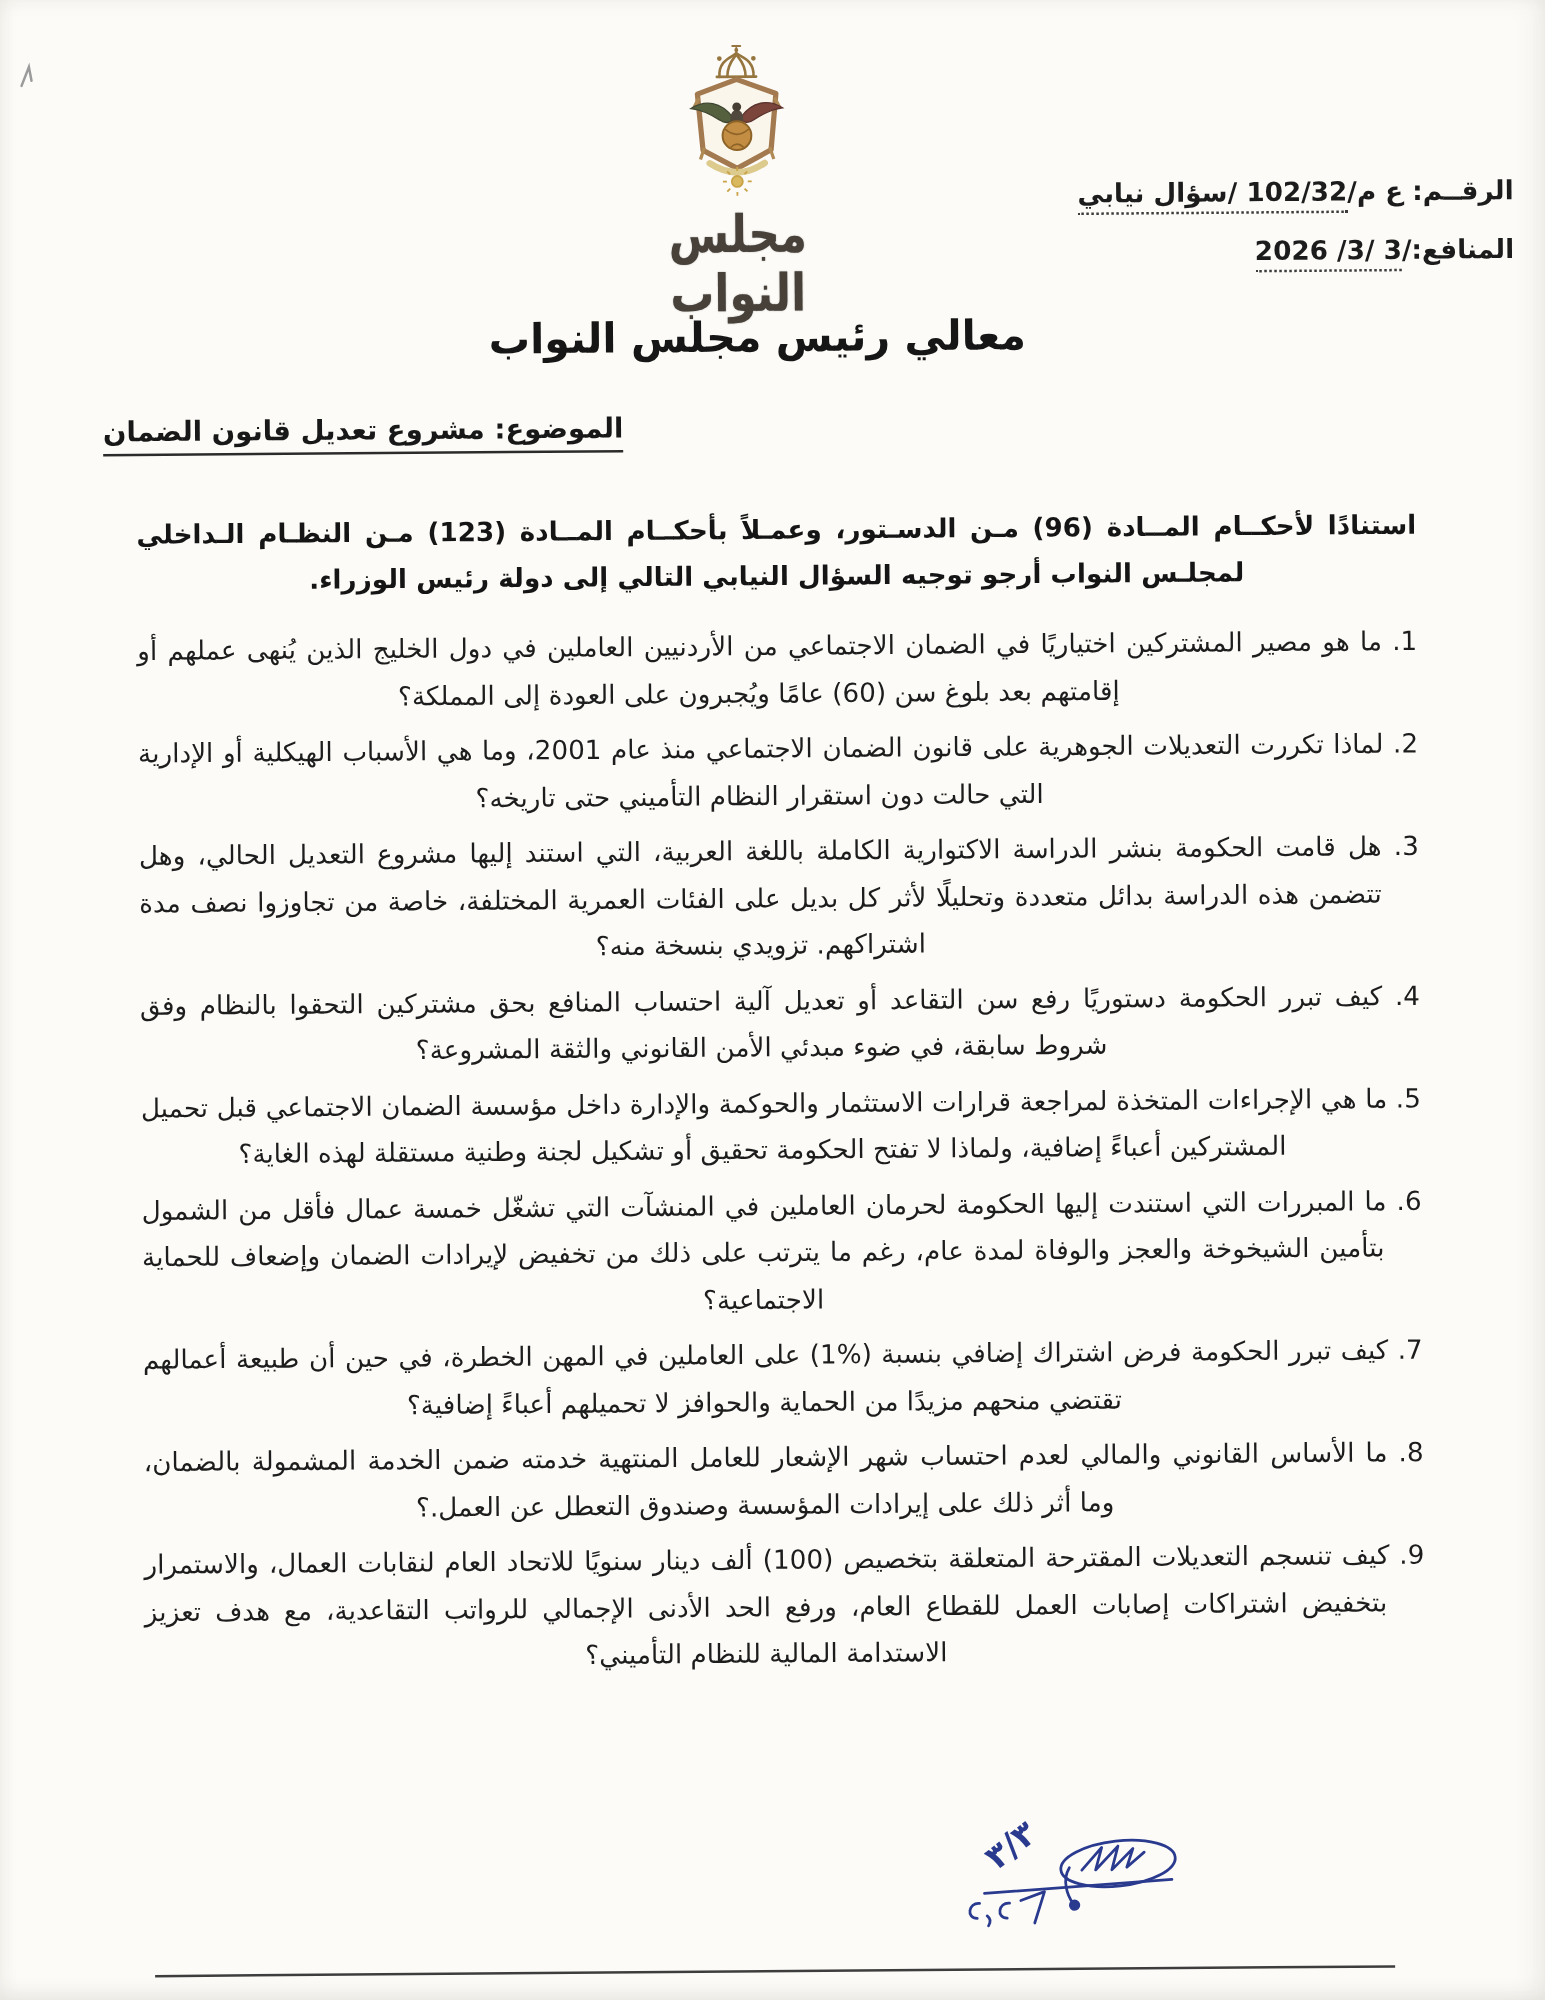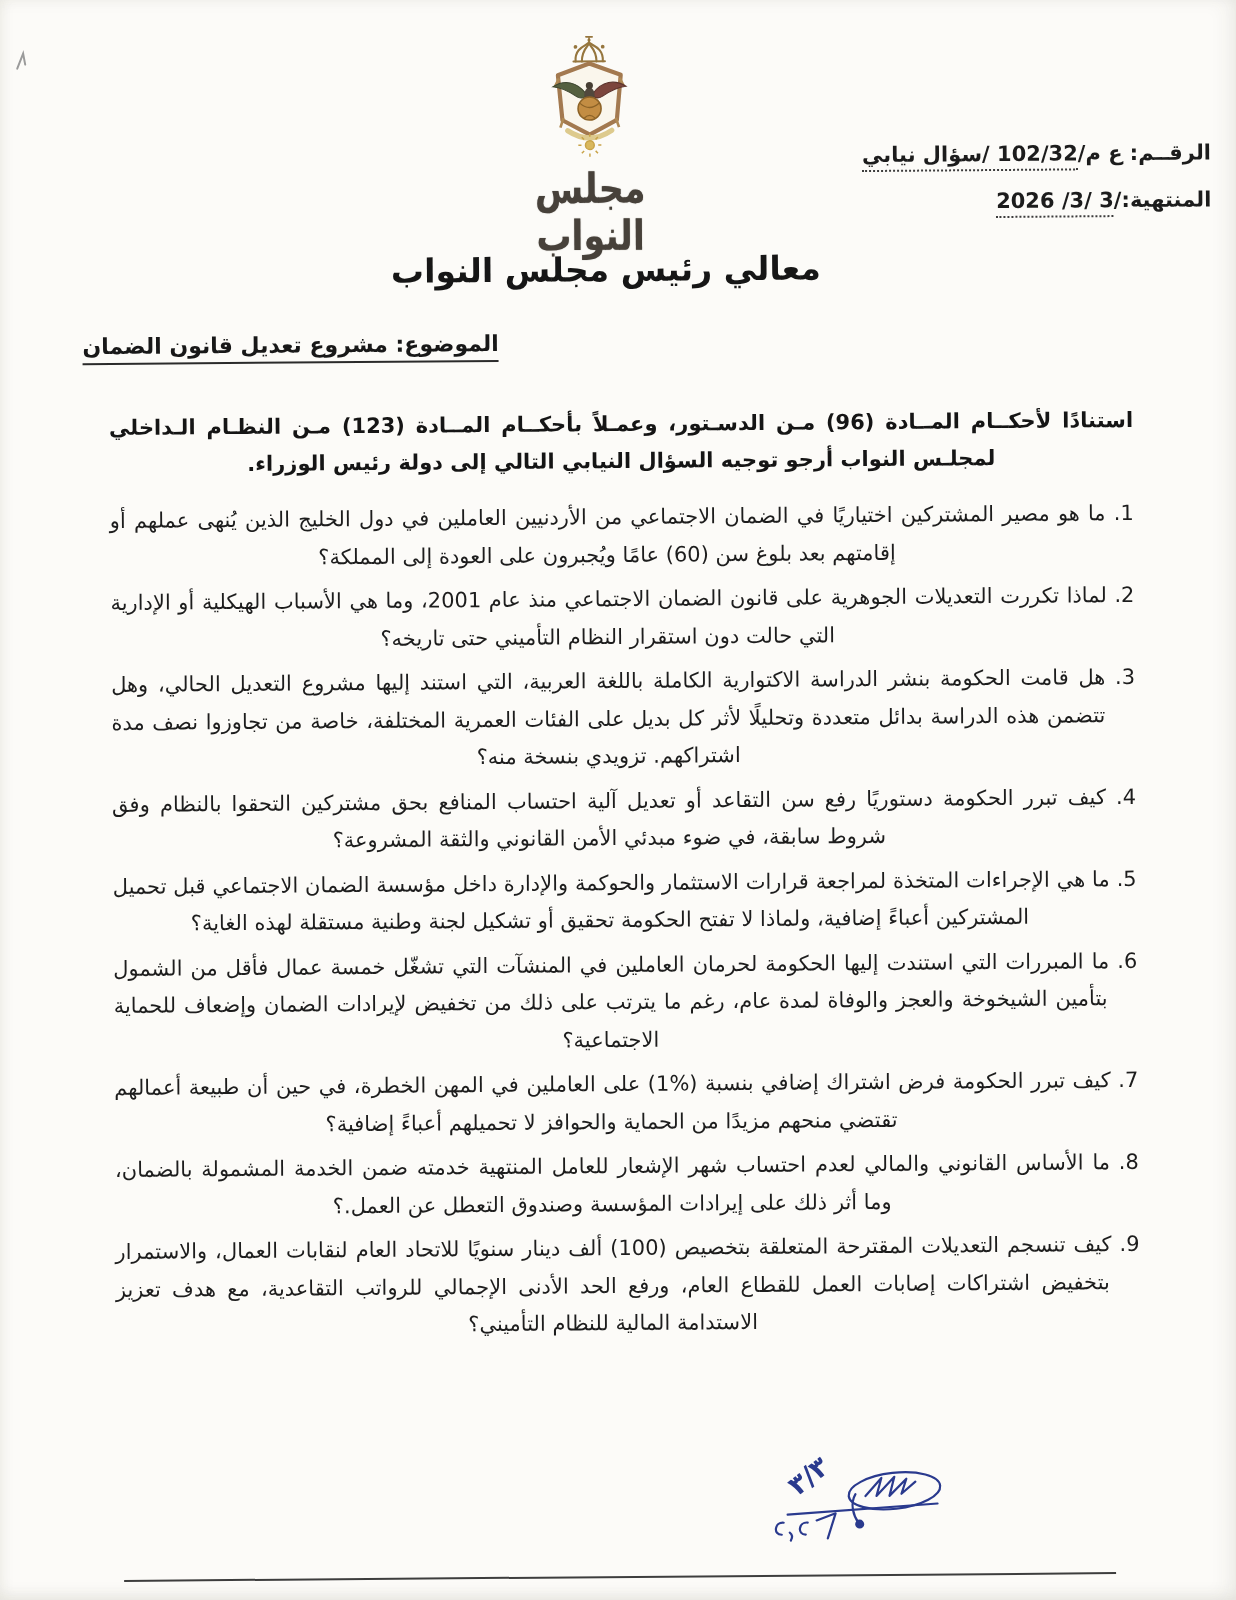--- a/index.html
+++ b/index.html
@@ -87,21 +87,21 @@
       </g>
     </svg>
 
     <div class="emblem-script">مجلس النواب</div>
 
     <div class="hdr">
       <div class="hdr-line">
         <span>الرقــم: ع م/</span><span class="dot-u">102/32 /سؤال نيابي</span>
       </div>
       <div class="hdr-line">
-        <span>المنتهية:/</span><span class="dot-u">3 /3/ 2026</span>
+        <span>المنافع:/</span><span class="dot-u">3 /3/ 2026</span>
       </div>
     </div>
 
     <h1 class="title">معالي رئيس مجلس النواب</h1>
 
     <div class="subject">الموضوع: مشروع تعديل قانون الضمان</div>
 
     <p class="intro">استنادًا لأحكــام المــادة (96) مـن الدسـتور، وعمـلاً بأحكــام المــادة (123) مـن النظـام الـداخلي لمجلـس النواب أرجو توجيه السؤال النيابي التالي إلى دولة رئيس الوزراء.</p>
 
     <div class="questions">

